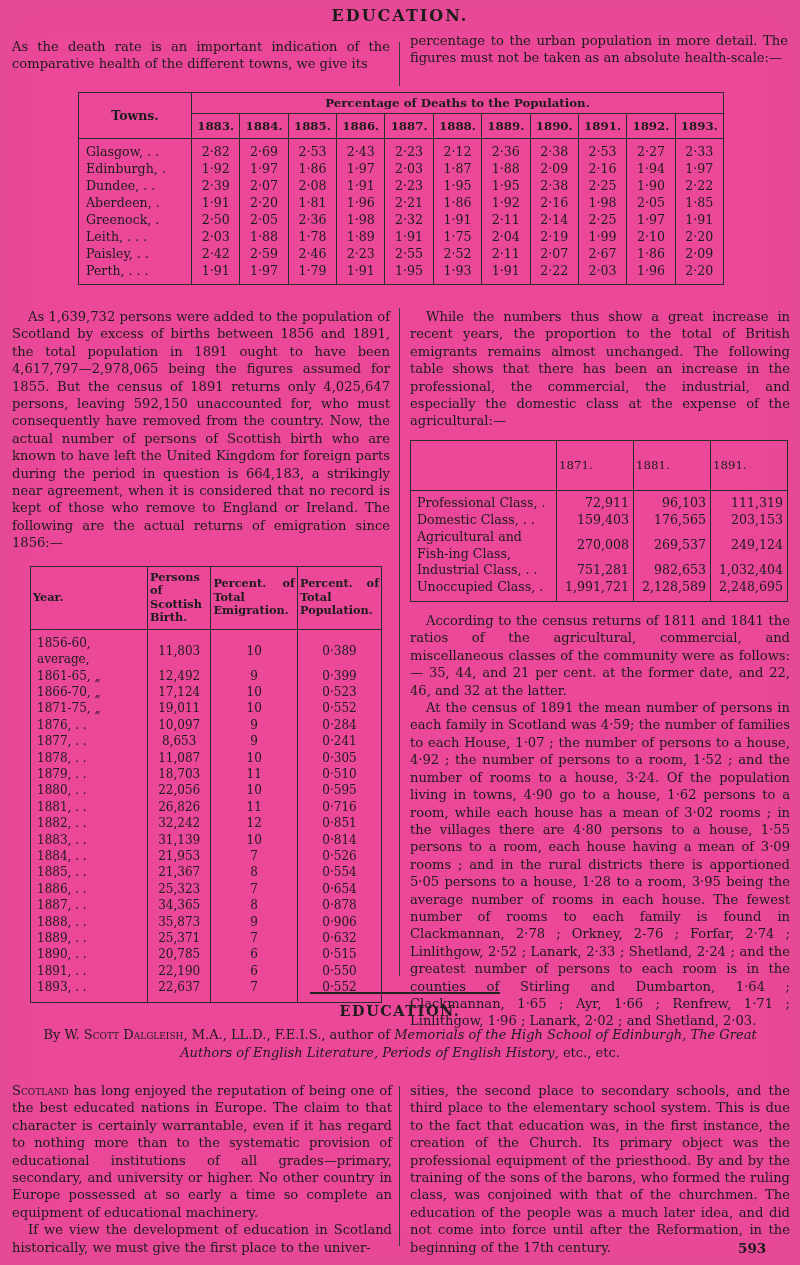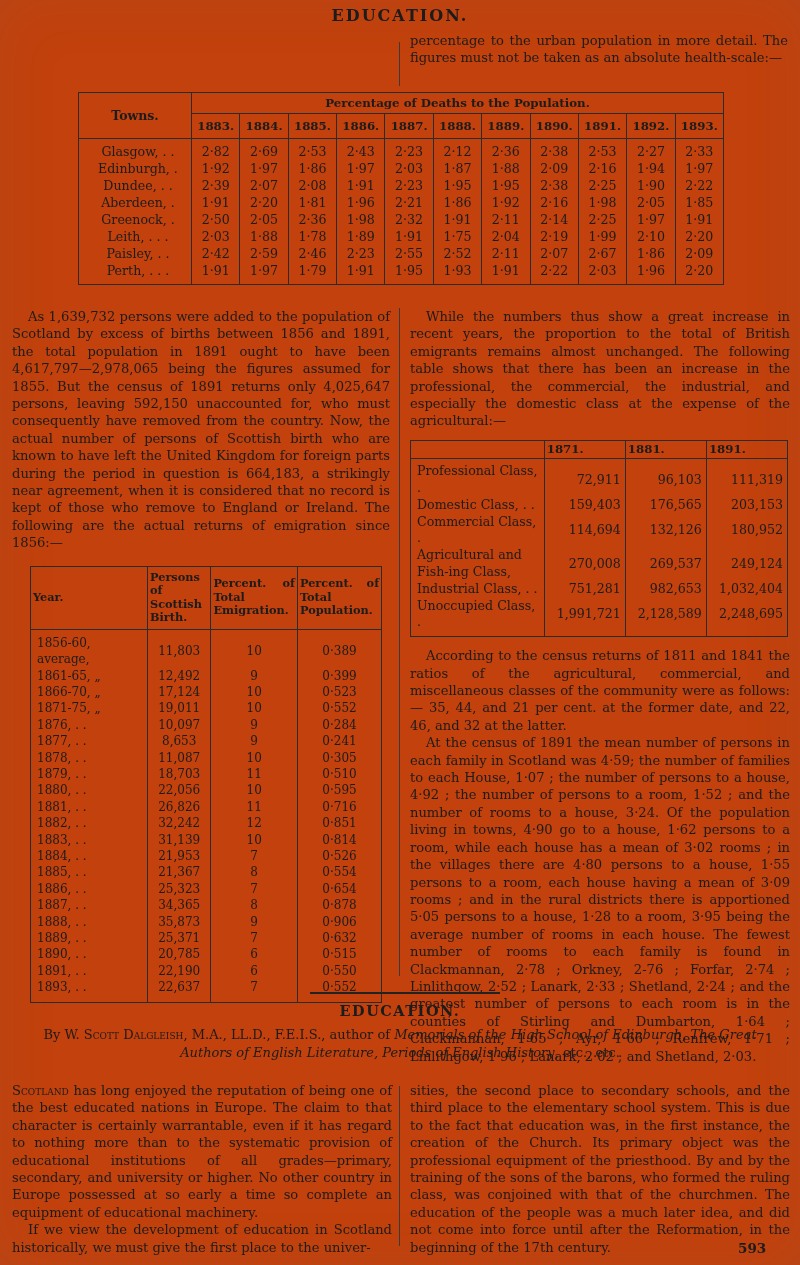--- a/index.html
+++ b/index.html
@@ -1,18 +1,18 @@
 <!DOCTYPE html>
 <html><head>
 <meta charset="utf-8">
 <style>
   html,body{margin:0;padding:0;background:#e9e7e2;}
   .page{
     position:relative; width:800px; height:1265px; margin:0 auto;
-    background:#c2410c; color:#1c1c1c;
+    background:#ec4899; color:#1c1c1c;
     font-family:"DejaVu Serif", serif;
     overflow:hidden;
     box-shadow:inset 0 0 60px rgba(120,110,95,.12);
   }
   .page-title{
     position:absolute; top:6px; left:0; width:100%;
     text-align:center; font-weight:bold; font-size:16px; letter-spacing:2px;
   }
   .col-text{ font-size:13.1px; line-height:17.4px; text-align:justify; }
   .para{ margin:0 0 0 0; text-indent:16px; }
@@ -26,21 +26,21 @@
   
   .deaths-wrap{ position:absolute; top:92px; left:78px; width:646px; }
   table{ border-collapse:collapse; width:100%; }
   .deaths{ border:1.6px solid #2b2b2b; font-size:12.6px; }
   .deaths th{ font-weight:bold; font-size:11.8px; border-bottom:1.2px solid #2b2b2b; padding:3px 2px; }
   .deaths th.corner{ border-right:1.2px solid #2b2b2b; width:108px; font-size:12.5px; }
   .deaths thead tr.years th{ padding:5px 1px; }
   .deaths thead tr.years th + th{ border-left:1px solid #2b2b2b; }
   .deaths thead tr.years th:first-child{ border-left:none; }
   .deaths tbody td{ border-left:1px solid #2b2b2b; text-align:center; padding:0 1px; line-height:17px; }
-  .deaths tbody td:first-child{ border-left:none; text-align:center; padding-left:7px; }
+  .deaths tbody td:first-child{ border-left:none; text-align:left; padding-left:7px; }
   .deaths tbody tr:first-child td{ padding-top:4px; }
   .deaths tbody tr:last-child td{ padding-bottom:5px; }
 
   
   .left-col { position:absolute; top:308px; left:12px;  width:378px; }
   .right-col{ position:absolute; top:308px; left:410px; width:380px; }
 
   
   .emig-wrap{ margin:14px 0 0 18px; width:352px; }
   .emig{ border:1.4px solid #2b2b2b; font-size:12px; }
@@ -49,24 +49,24 @@
   .emig th:first-child{ width:112px; }
   .emig tbody td{ text-align:center; line-height:16.4px; padding:0 2px; }
   .emig tbody td + td{ border-left:1px solid #2b2b2b; }
   .emig tbody td:first-child{ text-align:left; padding-left:6px; }
   .emig tbody tr:first-child td{ padding-top:5px; }
   .emig tbody tr:last-child td{ padding-bottom:6px; }
 
   
   .classes-wrap{ margin:10px 0 10px 0; width:378px; }
   .classes{ border:1.4px solid #2b2b2b; font-size:12.6px; }
-  .classes th{ font-weight:bold; font-size:11.8px; border-bottom:1.2px solid #2b2b2b; padding:0 2px; }
+  .classes th{ font-weight:normal; font-size:11.8px; border-bottom:1.2px solid #2b2b2b; padding:16px 2px; }
   .classes th + th{ border-left:1px solid #2b2b2b; width:72px; }
   .classes tbody td{ text-align:right; line-height:16.8px; padding:0 4px 0 2px; }
-  .classes tbody td + td{ border-left:1px solid #2b2b2b;padding-left:12px; }
+  .classes tbody td + td{ border-left:1px solid #2b2b2b; }
   .classes tbody td:first-child{ text-align:left; padding-left:6px; }
   .classes tbody tr:first-child td{ padding-top:4px; }
   .classes tbody tr:last-child td{ padding-bottom:5px; }
 
   
   .rule2{ position:absolute; top:992px; left:310px; width:190px; height:2px; background:#222; }
   .section2-title{ position:absolute; top:1002px; left:0; width:100%; text-align:center; font-weight:bold; font-size:14.5px; letter-spacing:1.5px; }
   .byline{ position:absolute; top:1026px; left:20px; width:760px; text-align:center; font-size:13px; line-height:17.5px; }
   .sc{ font-variant:small-caps; }
   .it{ font-style:italic; }
@@ -74,20 +74,23 @@
   .bottom-right{ position:absolute; top:1082px; left:410px; width:380px; }
   .page-number{ position:absolute; top:1240px; left:738px; font-size:13.5px; font-weight:bold; }
 </style>
 </head>
 <body>
 
 <div class="page">
 
   <div class="page-title">EDUCATION.</div>
 
+  <div class="intro-left col-text">
+    <span class="para">As the death rate is an important indication of the comparative health of the different towns, we give its</span>
+  </div>
   <div class="vrule" style="top:42px; left:399px; height:44px;"></div>
   <div class="intro-right col-text">
     <span>percentage to the urban population in more detail.  The figures must not be taken as an absolute health-scale:—</span>
   </div>
 
   <div class="deaths-wrap">
     <table class="deaths">
       <thead>
         <tr>
           <th class="corner" rowspan="2">Towns.</th>
@@ -389,26 +392,20 @@
               <td>96,103</td>
               <td>111,319</td>
             </tr>
             <tr>
               <td>Domestic Class,  .     .</td>
               <td>159,403</td>
               <td>176,565</td>
               <td>203,153</td>
             </tr>
             <tr>
-              <td>Commercial Class,    .</td>
-              <td>114,694</td>
-              <td>132,126</td>
-              <td>180,952</td>
-            </tr>
-            <tr>
               <td>Agricultural and Fish-ing Class,</td>
               <td>270,008</td>
               <td>269,537</td>
               <td>249,124</td>
             </tr>
             <tr>
               <td>Industrial Class, .     .</td>
               <td>751,281</td>
               <td>982,653</td>
               <td>1,032,404</td>

